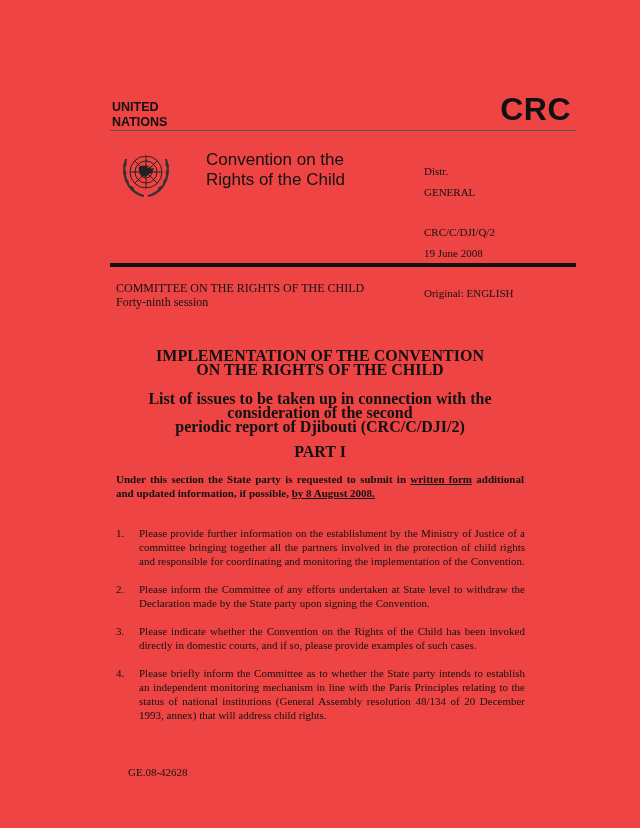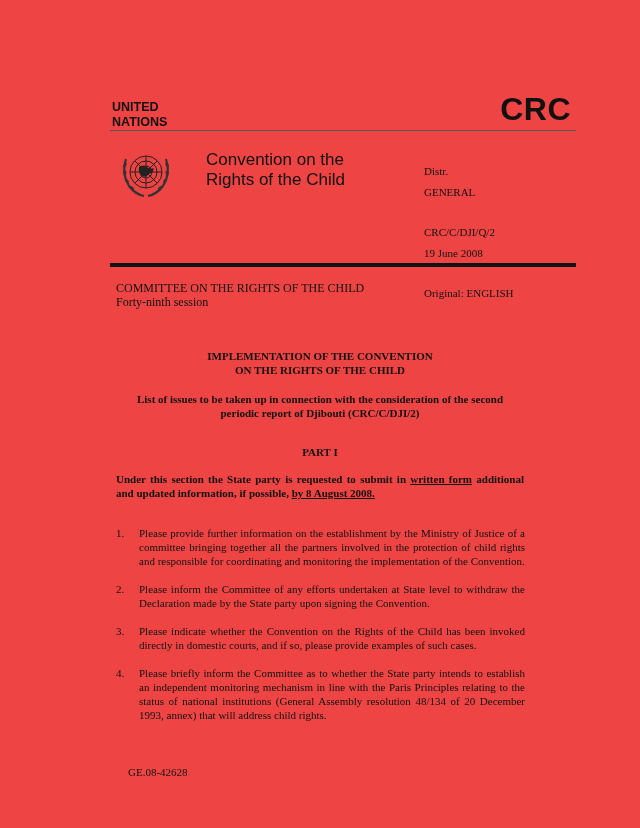--- a/index.html
+++ b/index.html
@@ -13,21 +13,21 @@
   .crc { right: 69px; top: 89px; font-size: 32px; font-weight: bold; letter-spacing: 0.5px; line-height: 40px; }
   .rule-thin { left: 110px; top: 130px; width: 466px; height: 1px; background: #555; }
   .emblem { left: 117px; top: 145px; width: 58px; height: 58px; }
   .conv-title { left: 206px; top: 150px; font-size: 17px; font-weight: normal; line-height: 20px; }
   .distr { left: 416px; top: 157px; font-size: 11px; line-height: 13px; }
   .distr div { margin: 8px; }
   .distr .gap { height: 11px; }
   .rule-thick { left: 110px; top: 263px; width: 466px; height: 4px; background: #111; }
 
   .committee { left: 116px; top: 282px; font-size: 12px; line-height: 13.5px; }
-  .center-block { left: 110px; width: 420px; text-align: center; font-weight: bold; font-size: 11px; }
+  .center-block { left: 110px; width: 420px; text-align: center; font-weight: bold; font-size: 16px; }
   .impl { top: 349px; line-height: 14px; }
   .list-issues { top: 392px; line-height: 14px; }
   .part { top: 445px; line-height: 14px; }
   .intro { left: 116px; top: 472px; width: 408px; font-size: 11px; font-weight: bold; line-height: 14px; text-align: justify; text-align-last: left; }
   .intro u { text-decoration: underline; }
 
   .items { left: 116px; top: 526px; width: 409px; font-size: 11px; line-height: 14px; }
   .item { display: flex; margin-bottom: 14px; }
   .item-num { width: 23px; flex: 0 0 23px; }
   .item-text { flex: 1; text-align: justify; }

